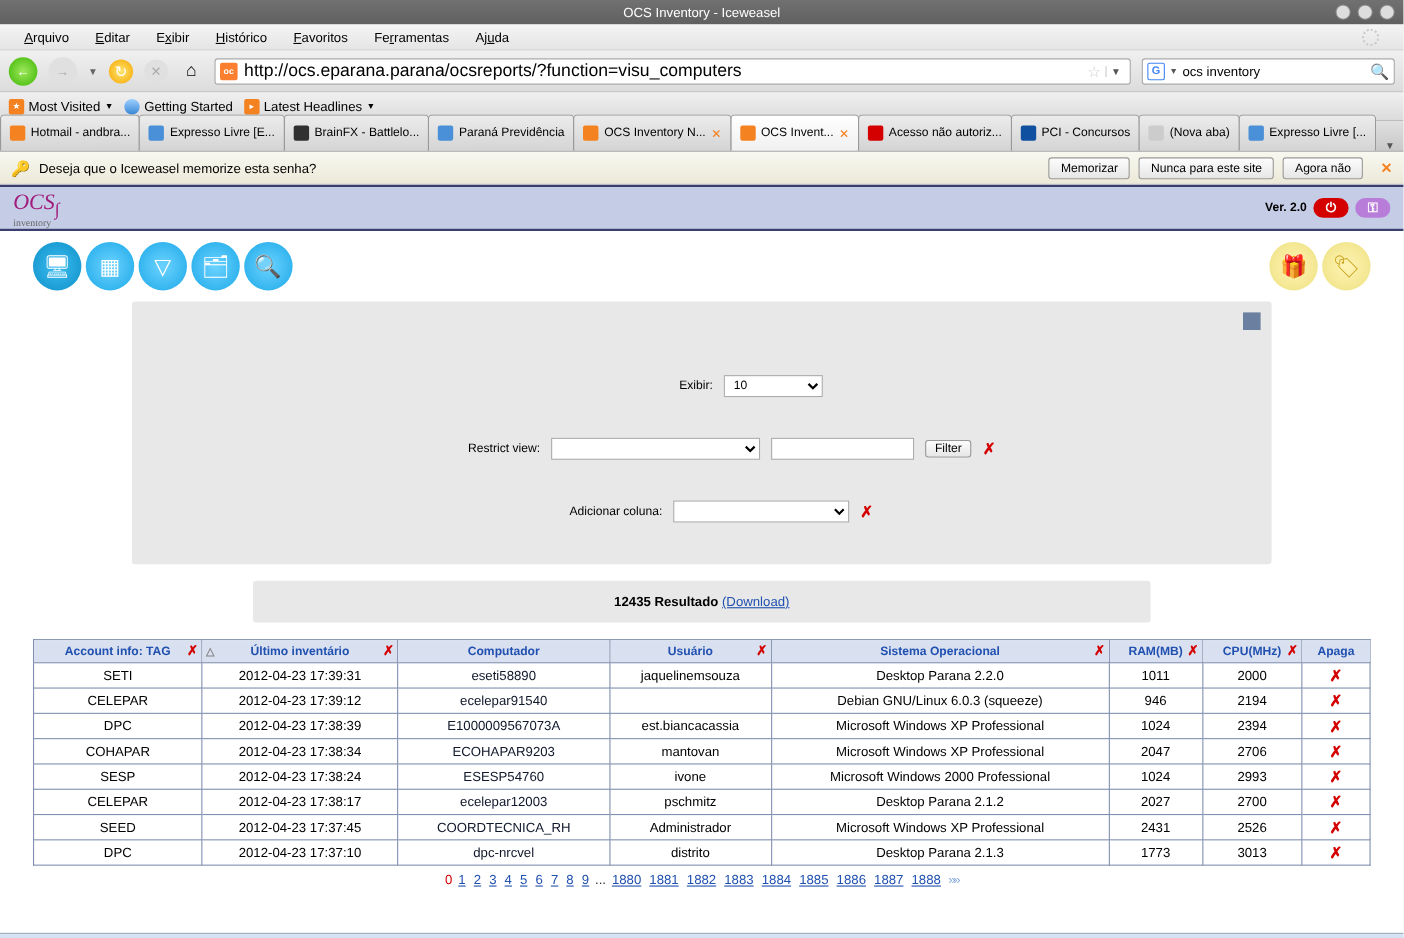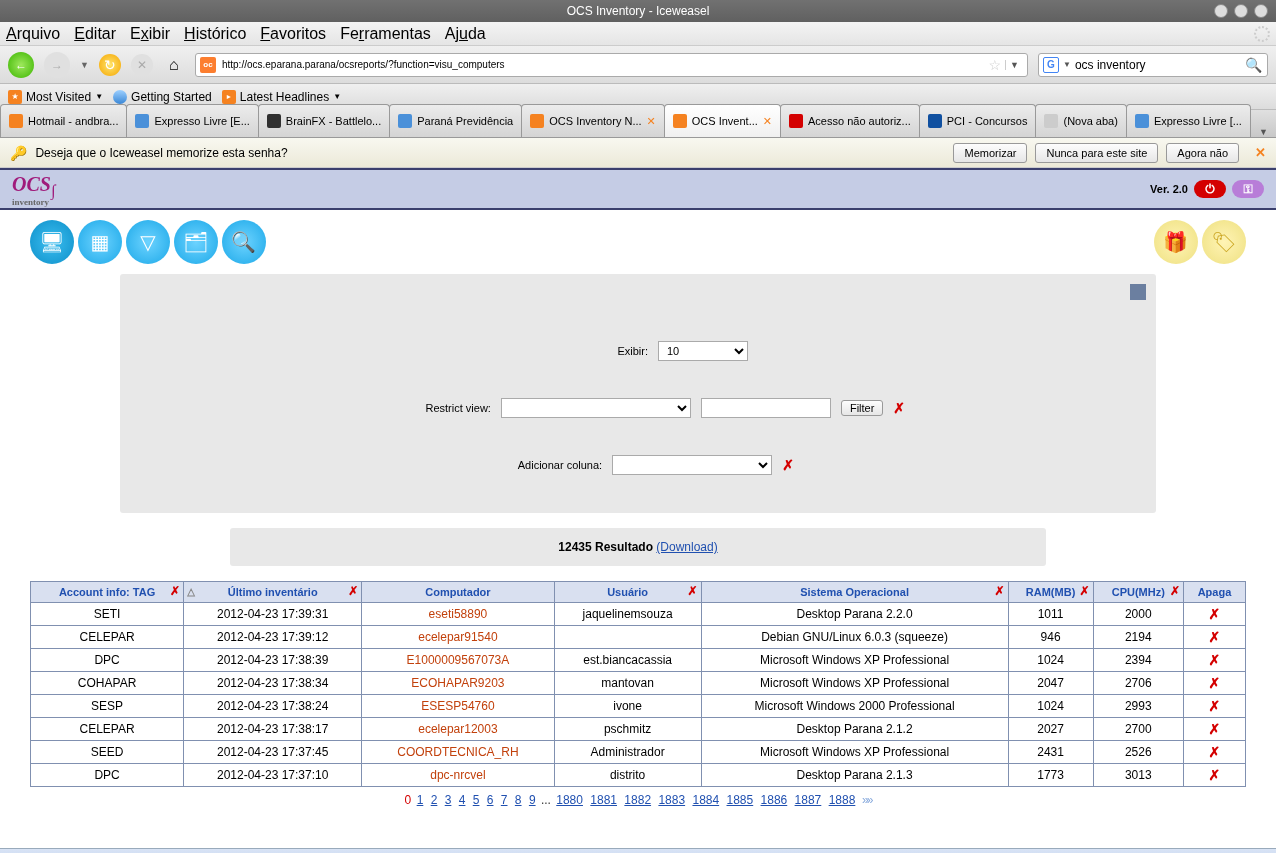--- a/index.html
+++ b/index.html
@@ -1,33 +1,33 @@
 <!DOCTYPE html>
 <html><head>
 <meta charset="utf-8">
 <style>
 * { box-sizing: border-box; margin: 0; padding: 0; }
 body { font-family: Arial, sans-serif; font-size: 12px; background: #efefef; color: #000; }
 .titlebar { background: linear-gradient(#717171,#606060); color: #fff; height: 22px; display: flex; justify-content: center; align-items: center; position: relative; }
 .titlebar-buttons { position: absolute; right: 8px; display: flex; gap: 6px; }
 .tb-btn { width: 14px; height: 14px; border-radius: 50%; border: 1px solid #888; background: #ddd; }
-.menubar { background: linear-gradient(#f4f4f4,#e5e5e5); height: 24px; display: flex; align-items: center; gap: 14px; padding: 0 6px; font-size: 16px; border-bottom: 1px solid #ccc; }
+.menubar { background: linear-gradient(#f4f4f4,#e5e5e5); height: 24px; display: flex; align-items: center; gap: 24px; padding: 0 22px; font-size: 12px; border-bottom: 1px solid #ccc; }
 .menubar span u { text-decoration: underline; }
 .throbber { margin-left: auto; width: 16px; height: 16px; border: 2px dotted #ccc; border-radius: 50%; }
 .toolbar { background: linear-gradient(#f0f0f0,#dcdcdc); height: 38px; display: flex; align-items: center; gap: 10px; padding: 0 8px; border-bottom: 1px solid #bbb; }
 .nav-btn { width: 26px; height: 26px; border-radius: 50%; display: flex; align-items: center; justify-content: center; font-weight: bold; }
 .nav-back { background: radial-gradient(circle,#9ee85c,#3bb500); color: #fff; }
 .nav-fwd { background: #e0e0e0; color: #aaa; }
 .nav-drop { color: #666; font-size: 9px; }
 .nav-reload { width: 22px; height: 22px; border-radius: 50%; background: radial-gradient(circle,#ffe56e,#f5a500); color:#fff; display:flex;align-items:center;justify-content:center;font-size:14px; }
 .nav-stop { width:22px;height:22px;border-radius:50%;background:#e0e0e0;color:#aaa;display:flex;align-items:center;justify-content:center;font-size:12px; }
 .nav-home { width:22px;height:22px;display:flex;align-items:center;justify-content:center;font-size:16px; }
 .urlbar { flex: 1; display: flex; align-items: center; background: #fff; border: 1px solid #aaa; border-radius: 3px; height: 24px; padding: 0 4px; }
 .urlbar .favicon { width: 16px; height: 16px; background:#fc7e2f; border-radius:2px; margin-right:6px; display:flex;align-items:center;justify-content:center;color:#fff;font-size:8px;font-weight:bold; }
-.urlbar input { border: none; outline: none; flex: 1; font-size: 10px; }
+.urlbar input { border: none; outline: none; flex: 1; font-size: 16px; }
 .urlbar .star { color:#ccc; font-size:14px; margin-left:4px; }
 .urlbar .drop { width:18px; text-align:center; color:#555; font-size:9px; border-left:1px solid #ccc; margin-left:4px; }
 .searchbox { width: 230px; display: flex; align-items: center; background: #fff; border: 1px solid #aaa; border-radius: 3px; height: 24px; padding: 0 4px; }
 .searchbox .sicon { width:16px;height:16px; border:1px solid #4285f4; color:#4285f4; font-size:10px; font-weight:bold; display:flex;align-items:center;justify-content:center; border-radius:2px; }
 .searchbox .sdrop { font-size:8px; color:#555; margin:0 4px; }
 .searchbox input { border:none; outline:none; flex:1; font-size:12px; }
 .searchbox .mag { color:#5b8dd6; font-size:14px; }
 .bookbar { background: linear-gradient(#f0f0f0,#dcdcdc); height: 26px; display: flex; align-items: center; gap: 10px; padding: 0 8px; border-bottom: 1px solid #bbb; font-size:12px; }
 .bm-item { display:flex; align-items:center; gap:4px; }
 .bm-item .drop { font-size:8px; }
@@ -39,21 +39,21 @@
 .tab .ti { width:14px;height:14px;flex-shrink:0; }
 .tab .tx { color:#f58220; font-size:11px; flex-shrink:0; }
 .tabbar .taildrop { margin-left:auto; padding:0 8px; font-size:9px; color:#555; }
 .notifbar { background: linear-gradient(#f8f8f0,#ece9d8); height: 30px; display:flex; align-items:center; padding:0 10px; border-bottom:1px solid #ccc; font-size:12px; }
 .notifbar .key { font-size:14px; margin-right:8px; color:#888; }
 .notifbar .btns { margin-left:auto; display:flex; gap:8px; align-items:center; }
 .nbtn { background:linear-gradient(#fdfdfd,#e6e6e6); border:1px solid #999; border-radius:3px; padding:3px 10px; font-size:11px; }
 .notifbar .close { color:#f58220; font-weight:bold; margin-left:8px; font-size:13px; }
 .app { background:#fff; }
 .app-hdr { background:#c5cce5; border-top:2px solid #3b3f6d; border-bottom:2px solid #3b3f6d; height:42px; display:flex; align-items:center; padding:0 12px; }
-.logo { font-family: Georgia, serif; font-style:italic; color:#a01b7b; font-size:20px; font-weight:bold; }
+.logo { font-family: Georgia, serif; font-style:italic; color:#a01b7b; font-size:20px; font-weight:normal; }
 .logo .sub { font-size:9px; color:#666; font-style:normal; display:block; line-height:0.5; }
 .ver { margin-left:auto; font-size:11px; font-weight:bold; display:flex; align-items:center; gap:6px; }
 .pill-red { background:#d40000; border-radius:10px; width:32px; height:18px; display:flex;align-items:center;justify-content:center;color:#fff;font-size:12px; }
 .pill-purple { background:#b87dd8; border-radius:10px; width:32px; height:18px; display:flex;align-items:center;justify-content:center;color:#fff;font-size:12px; }
 .icon-bar { display:flex; padding:10px 30px; justify-content:space-between; }
 .icon-group { display:flex; gap:4px; }
 .big-icon { width:44px;height:44px;border-radius:50%; display:flex;align-items:center;justify-content:center; color:#fff; font-size:20px; }
 .bi-cyan { background:radial-gradient(circle,#6dd3ff,#1ba8e8); }
 .bi-darkcyan { background:radial-gradient(circle,#3cbef0,#0d8fc9); }
 .bi-yellow { background:radial-gradient(circle,#fff4b5,#eee080); color:#caa520; }
@@ -65,21 +65,21 @@
 .frow select, .frow input[type=text] { border:1px solid #aaa; height:20px; font-size:11px; padding:0 4px; background:#fff; }
 .frow .redx { color:#d40000; font-weight:bold; font-size:14px; }
 .fbtn { border:1px solid #999; background:linear-gradient(#fdfdfd,#e6e6e6); padding:1px 8px; font-size:11px; border-radius:3px; }
 .result-bar { background:#e8e8e8; margin:0 200px 15px; padding:12px; text-align:center; font-size:12px; font-weight:bold; border-radius:3px; }
 .result-bar a { color:#2050b0; font-weight:normal; }
 table.data { width:100%; border-collapse:collapse; font-size:12px; }
 table.data th { background:#d9e0f0; border:1px solid #8090b0; padding:4px; color:#2050b0; font-weight:bold; font-size:11px; position:relative; }
 table.data th .hx { color:#d40000; font-size:12px; position:absolute; right:3px; top:2px; }
 table.data th .sort { color:#888; font-size:10px; position:absolute; left:3px; top:4px; }
 table.data td { border:1px solid #8090b0; padding:3px 5px; text-align:center; background:#fff; }
-table.data td.link { color:#c2410c; }
+table.data td.link { color:#0f172a; }
 table.data td .delx { color:#d40000; font-weight:bold; font-size:14px; }
 .pager { text-align:center; padding:6px; font-size:12px; }
 .pager .cur { color:#d40000; }
 .pager a { color:#2050b0; margin:0 2px; }
 .pager .ellip { color:#333; }
 .pager .arrow { color:#88aadd; letter-spacing:-2px; }
 .statusbar { height:22px; background:linear-gradient(#d8e3f5,#c2d4ef); border-top:1px solid #9ab; margin-top:15px; }
 </style>
 </head>
 <body>

